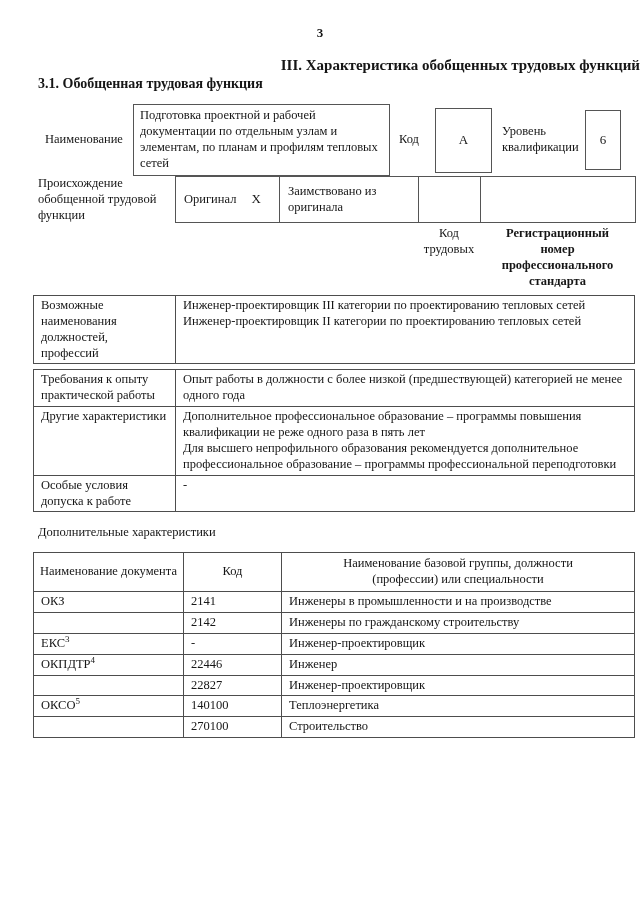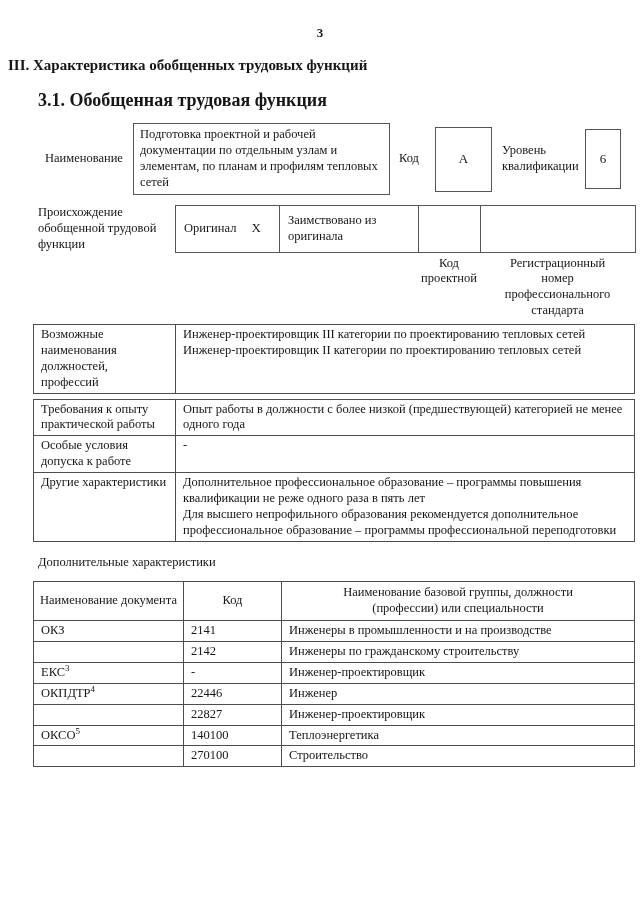--- a/index.html
+++ b/index.html
@@ -4,50 +4,50 @@
 <style>
   * { box-sizing: border-box; margin: 0; padding: 0; }
   html, body { background: #fff; }
   body { font-family: "Liberation Serif", "DejaVu Serif", serif; color: #161616; }
   .page {
     position: relative; width: 640px; height: 905px; margin: 0 auto;
     background: #fff; overflow: hidden; padding-top: 25px;
     font-size: 12.5px; line-height: 1.27;
   }
   .page-number { text-align: center; font-weight: bold; font-size: 13px; }
-  .heading { text-align: left; font-weight: bold; font-size: 15px; margin-top: 14px; padding-left: 8px; }
-  .subheading { font-size: 18px; font-weight: bold; margin-top: 14px; margin-left: 38px; }
+  .heading { text-align: right; font-weight: bold; font-size: 15px; margin-top: 14px; }
+  .subheading { font-size: 14px; font-weight: bold; margin-left: 38px; }
 
   
   .gtf-row { display: flex; align-items: center; margin-top: 12px; padding-left: 45px; }
   .gtf-label { width: 88px; flex: none; }
   .box { border: 1px solid #555; }
   .gtf-name-box { width: 257px; flex: none; padding: 3px 6px; min-height: 69px; }
   .gtf-code-label { flex: none; margin-left: 9px; width: 30px; }
   .gtf-code-box { flex: none; margin-left: 6px; width: 57px; height: 65px;
                   display: flex; align-items: center; justify-content: center; font-size: 13px; }
   .gtf-level-label { flex: none; margin-left: 10px; width: 80px; }
   .gtf-level-box { flex: none; margin-left: 3px; width: 36px; height: 60px;
                    display: flex; align-items: center; justify-content: center; font-size: 13px; }
 
   
-  .origin-row { display: flex; margin-top: 10px; padding-left: 38px; }
+  .origin-row { display: flex; padding-left: 38px; }
   .origin-label { width: 137px; flex: none; padding-right: 8px; }
   table.origin-table { border-collapse: collapse; table-layout: fixed; width: 460px; flex: none; }
   table.origin-table td { border: 1px solid #555; vertical-align: middle; height: 42px; padding: 2px 8px; }
   .origin-c1 { width: 104px; }
   .origin-c2 { width: 139px; }
   .origin-c3 { width: 62px; }
   .origin-c4 { width: 155px; }
   .origin-orig-cell { display: flex; justify-content: space-between; align-items: center; }
   .origin-mark { margin-right: 10px; font-size: 13px; }
   .origin-captions { display: flex; margin-top: 3px; padding-left: 38px; text-align: center; }
   .cap-spacer { width: 380px; flex: none; }
   .cap-code { width: 62px; flex: none; }
-  .cap-reg { width: 155px; flex: none; }
+  .cap-reg { width: 155px; flex: none; font-weight: bold; }
   .cap-reg span { display: block; max-width: 118px; margin: 0 auto; }
 
   
   table.doc { border-collapse: collapse; table-layout: fixed; width: 602px; margin-left: 33px; border-radius: 14px; }
   table.doc td, table.doc th { border: 1px solid #4d4d4d; vertical-align: top; text-align: left;
                                padding: 2px 7px; font-weight: normal; }
   .lblcol { width: 142px; }
   table.titles { margin-top: 5px; }
   table.req { margin-top: 5px; }
   .p-narrow { max-width: 430px; }
@@ -92,21 +92,21 @@
         </td>
         <td class="origin-c2">Заимствовано из оригинала</td>
         <td class="origin-c3"></td>
         <td class="origin-c4"></td>
       </tr>
     </tbody>
       </table>
   </div>
   <div class="origin-captions">
     <div class="cap-spacer"></div>
-    <div class="cap-code">Код проектной</div>
+    <div class="cap-code">Код трудовых</div>
     <div class="cap-reg">
       <span>Регистрационный номер профессионального стандарта</span>
     </div>
   </div>
 
   <table class="doc titles">
     <tbody>
         <tr>
       <td class="lblcol">Возможные наименования должностей, профессий</td>
       <td>
@@ -117,29 +117,29 @@
   </tbody>
     </table>
 
   <table class="doc req">
     <tbody>
     <tr>
       <td class="lblcol">Требования к опыту практической работы</td>
       <td>Опыт работы в должности с более низкой (предшествующей) категорией не менее одного года</td>
     </tr>
     <tr>
-      <td class="lblcol">Особые условия допуска к работе</td>
-      <td>-</td>
-    </tr>
-    <tr>
       <td class="lblcol">Другие характеристики</td>
       <td>
         <p>Дополнительное профессиональное образование – программы повышения квалификации не реже одного раза в пять лет</p>
         <p>Для высшего непрофильного образования рекомендуется дополнительное профессиональное образование – программы профессиональной переподготовки</p>
       </td>
+    </tr>
+    <tr>
+      <td class="lblcol">Особые условия допуска к работе</td>
+      <td>-</td>
     </tr>
   </tbody>
     </table>
 
   <div class="add-title">Дополнительные характеристики</div>
 
   <table class="doc codes">
     <tbody>
         <tr>
       <th class="codes-c1">

